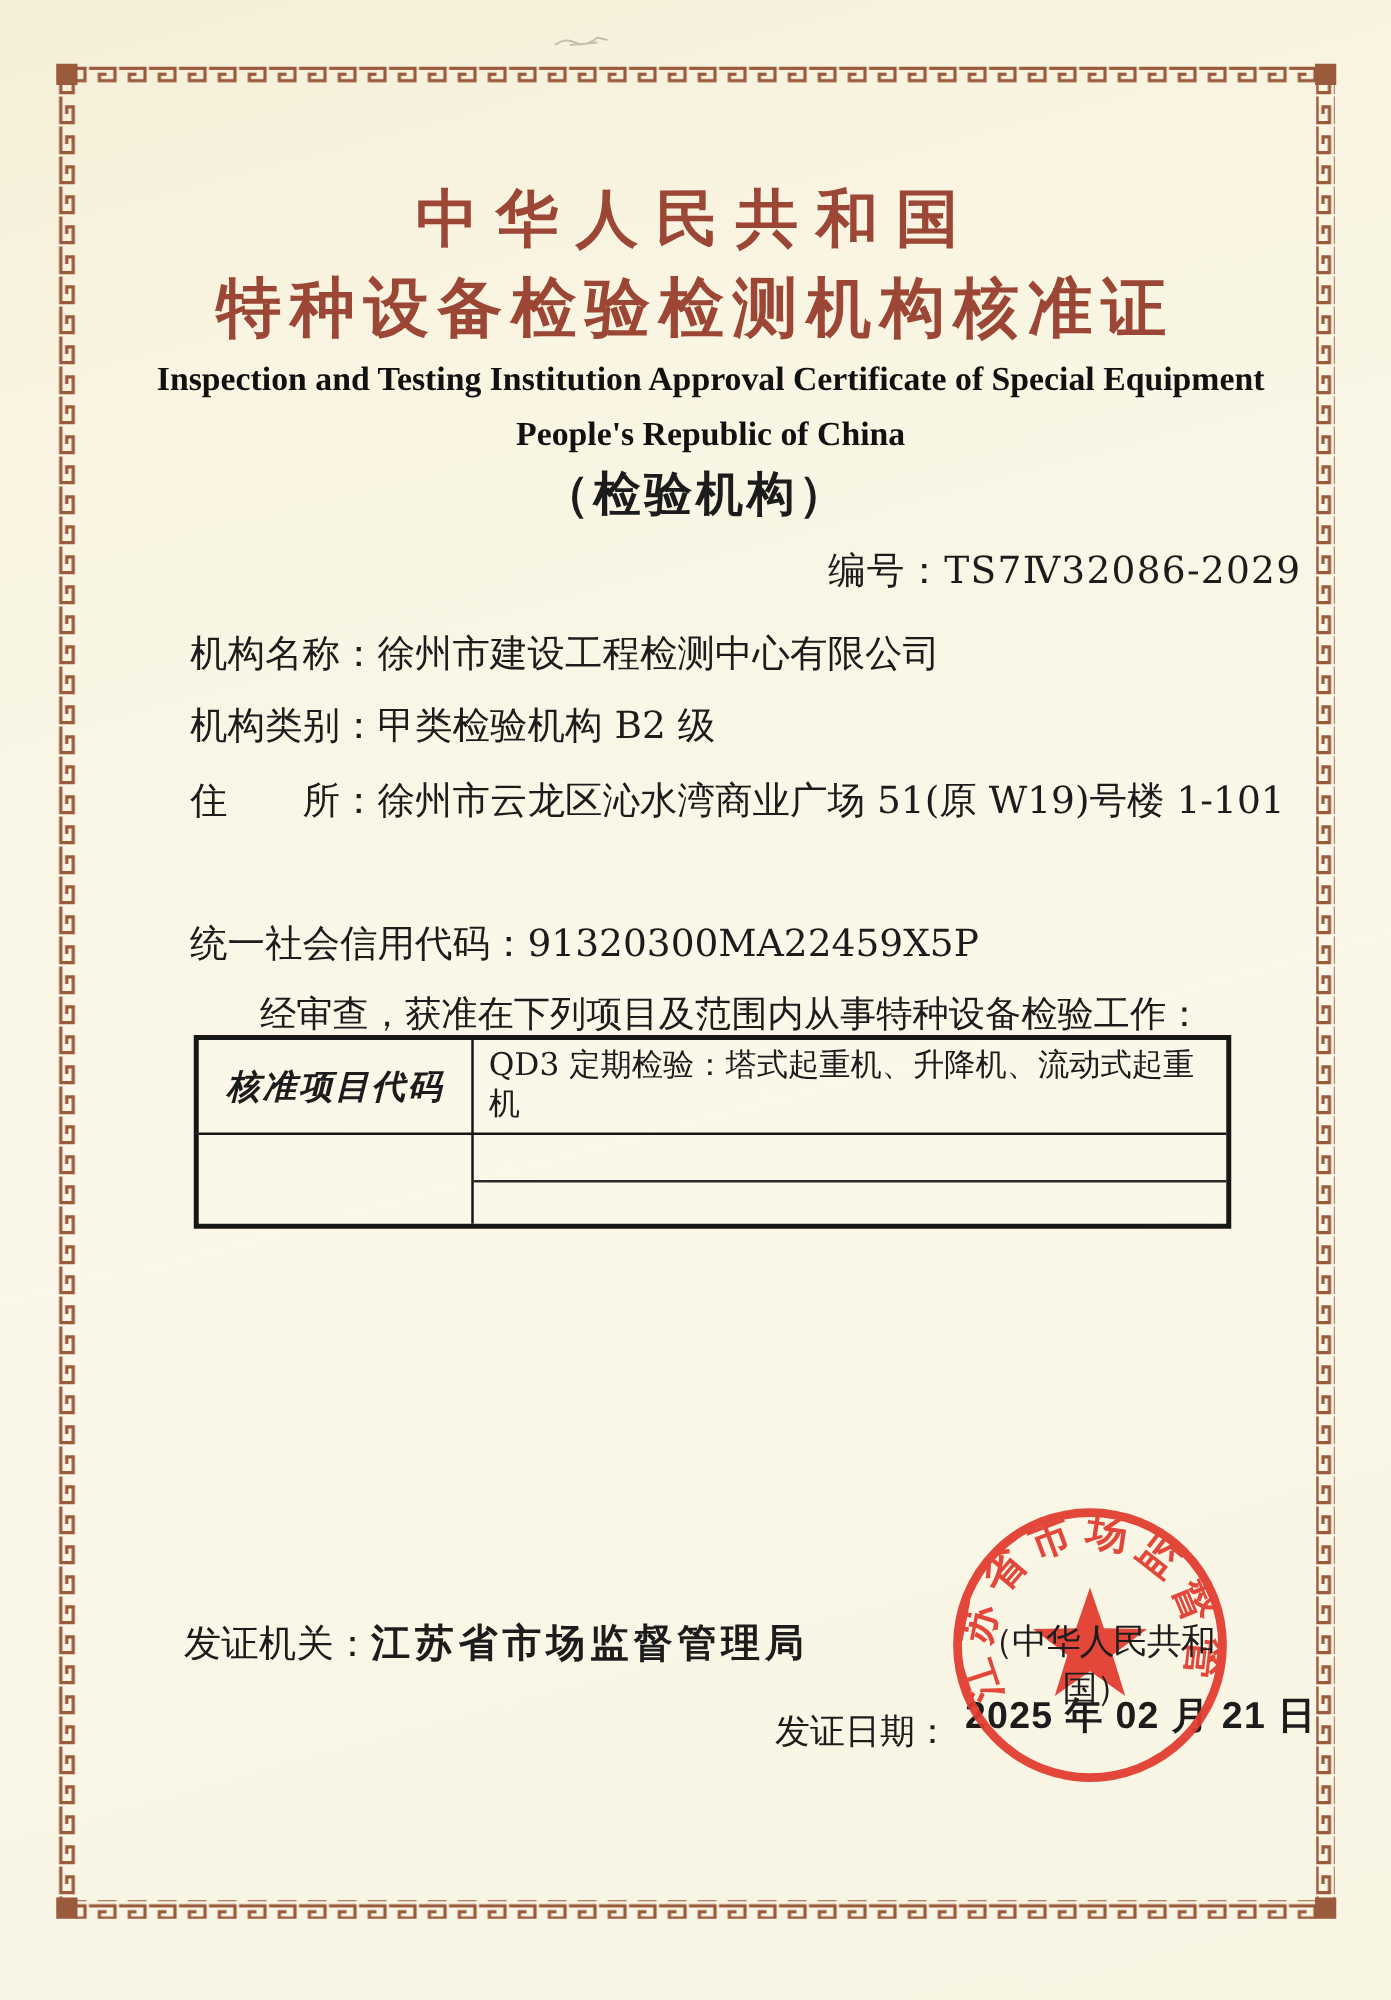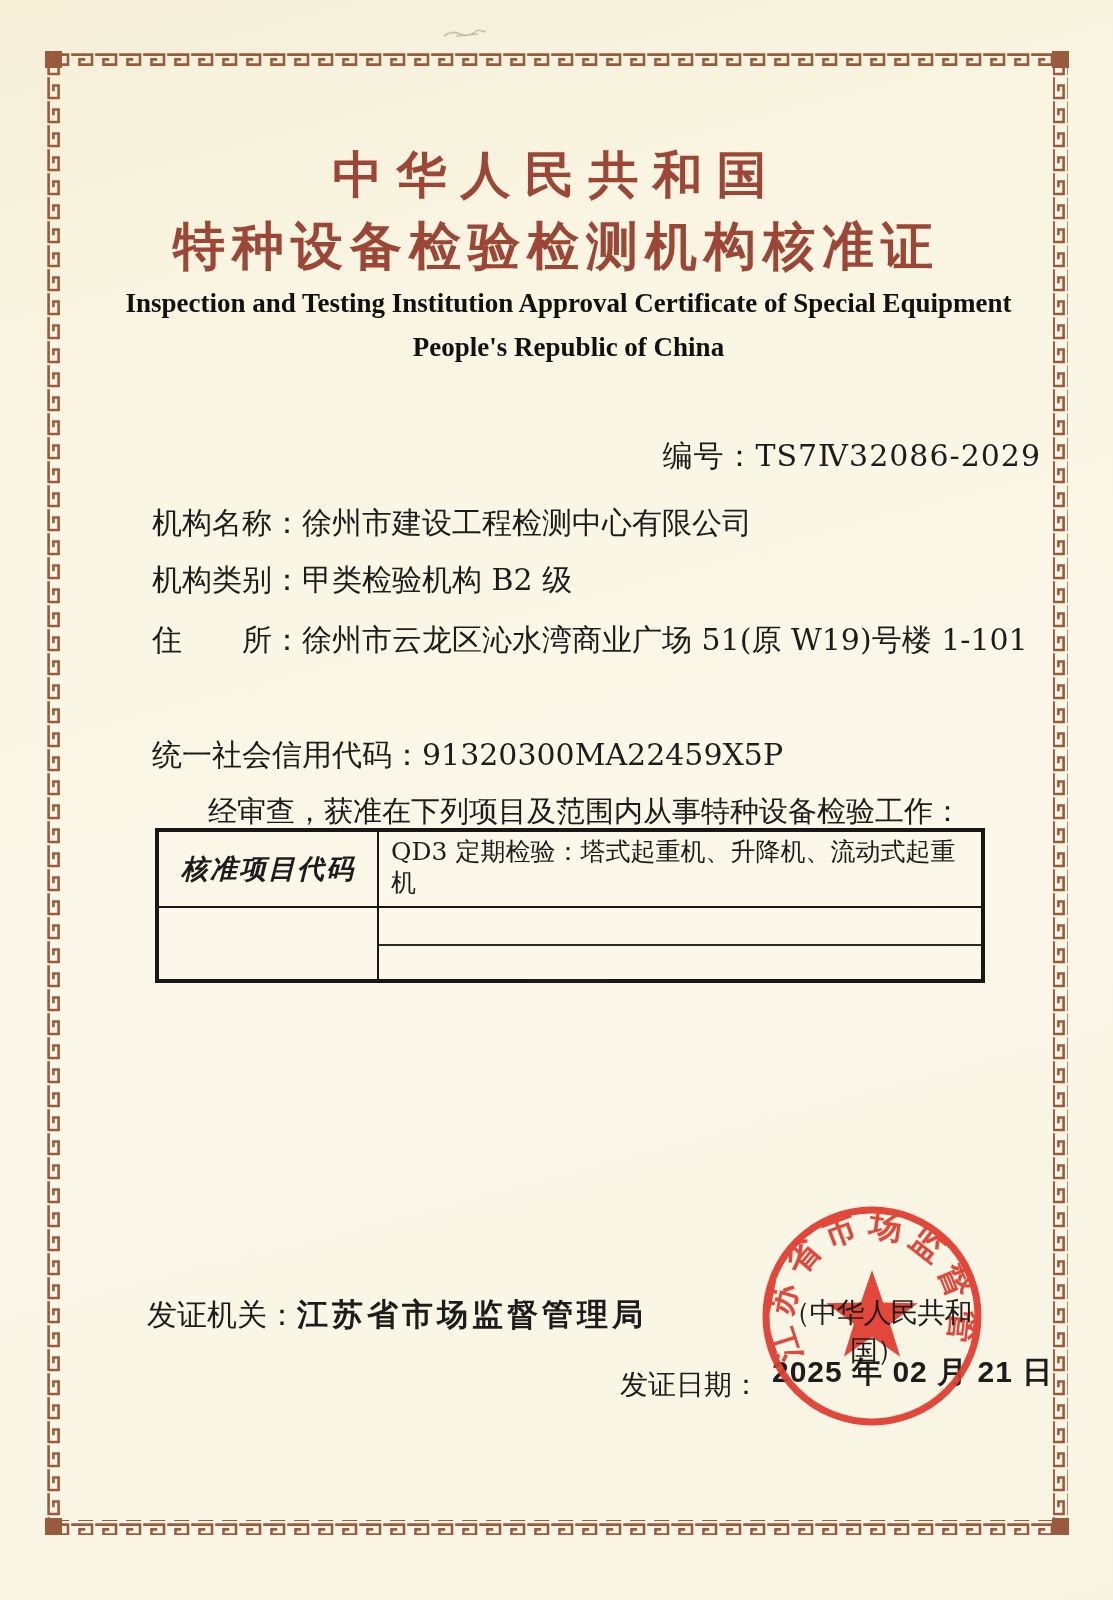--- a/index.html
+++ b/index.html
@@ -82,20 +82,21 @@
   </svg>
 
   <svg class="pencil abs" width="70" height="20">
     <path d="M4 14 q8 -6 16 -2 t18 -4 l8 2 m-30 4 l22 -2" fill="none" stroke="#9a988b" stroke-width="1.6" opacity="0.55"></path>
   </svg>
 
   <div class="abs ctr title-cn t1">中华人民共和国</div>
   <div class="abs ctr title-cn t2">特种设备检验检测机构核准证</div>
   <div class="abs ctr en e1">Inspection and Testing Institution Approval Certificate of Special Equipment</div>
   <div class="abs ctr en e2">People's Republic of China</div>
+  <div class="abs ctr sub">（检验机构）</div>
 
   <div class="abs certno"><span>编号：</span><span>TS7Ⅳ32086-2029</span></div>
 
   <div class="abs field f0"><span>机构名称：</span><span>徐州市建设工程检测中心有限公司</span></div>
   <div class="abs field f1"><span>机构类别：</span><span>甲类检验机构 B2 级</span></div>
   <div class="abs field f2"><span>住　　所：</span><span>徐州市云龙区沁水湾商业广场 51(原 W19)号楼 1-101</span></div>
   <div class="abs field f4"><span>统一社会信用代码：</span><span>91320300MA22459X5P</span></div>
 
   <div class="abs note">经审查，获准在下列项目及范围内从事特种设备检验工作：</div>
 

